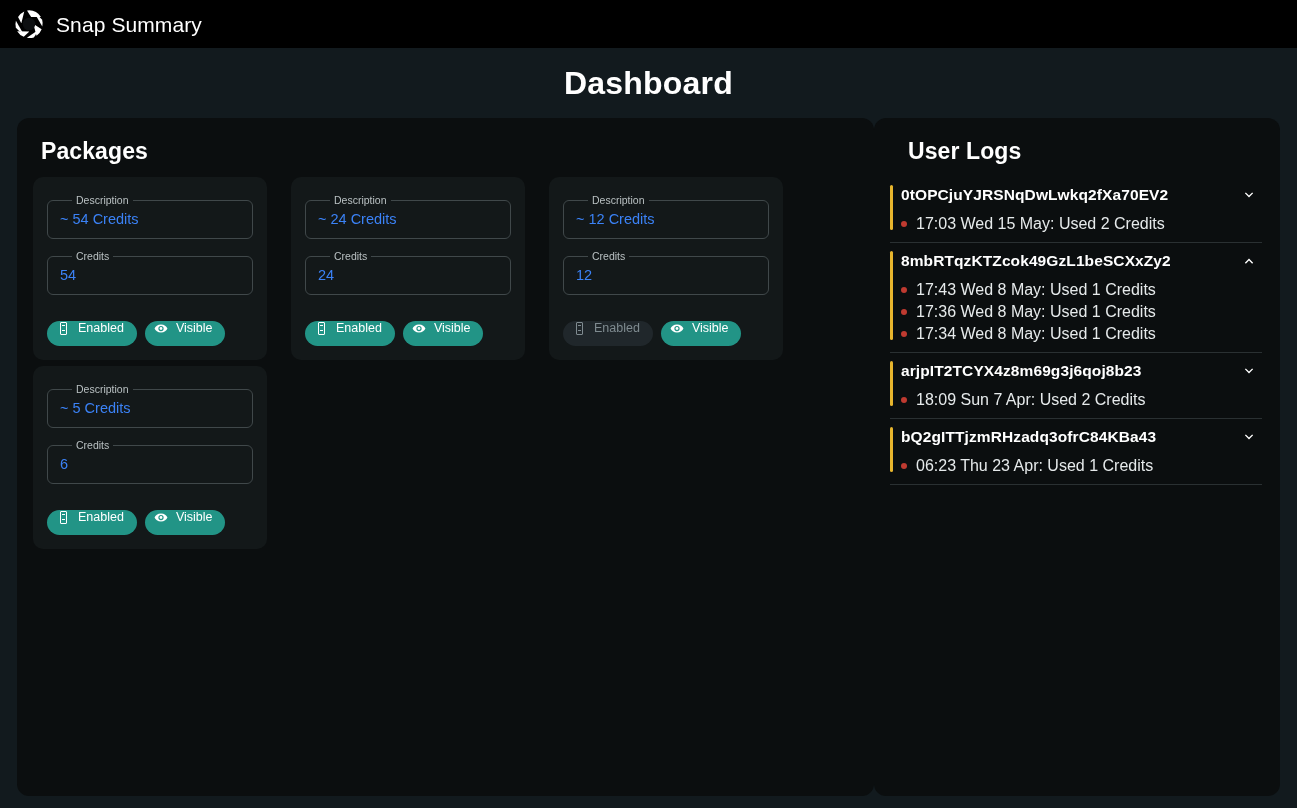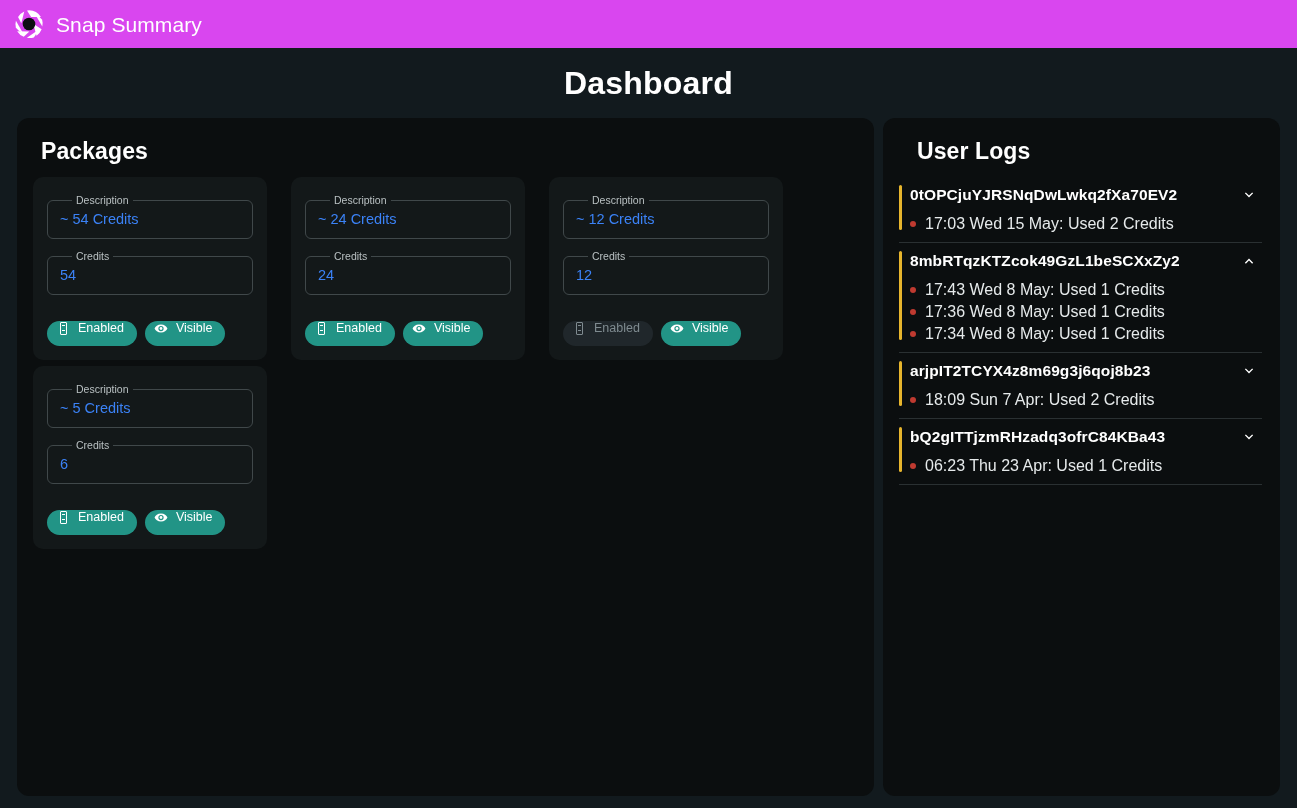--- a/index.html
+++ b/index.html
@@ -14,21 +14,21 @@
   body {
     background: #121a1e;
     font-family: "Liberation Sans", sans-serif;
     color: #ffffff;
     -webkit-font-smoothing: antialiased;
   }
 
   
   .appbar {
     height: 48px;
-    background: #d946ef;
+    background: #000000;
     display: flex;
     align-items: center;
     gap: 12px;
     padding: 0 14px;
   }
   .logo-icon {
     width: 30px;
     height: 30px;
     display: block;
     flex: 0 0 30px;
@@ -47,21 +47,20 @@
     font-size: 32px;
     font-weight: 700;
     letter-spacing: .2px;
     margin: 17px 0 16px;
     color: #ffffff;
   }
 
   
   .layout {
     display: flex;
-    gap: 9px;
     padding: 0 17px;
     align-items: stretch;
     height: 678px;
     border-radius: 13px;
   }
 
   .panel {
     background: #0b0e0f;
     border-radius: 12px;
     overflow: hidden;

